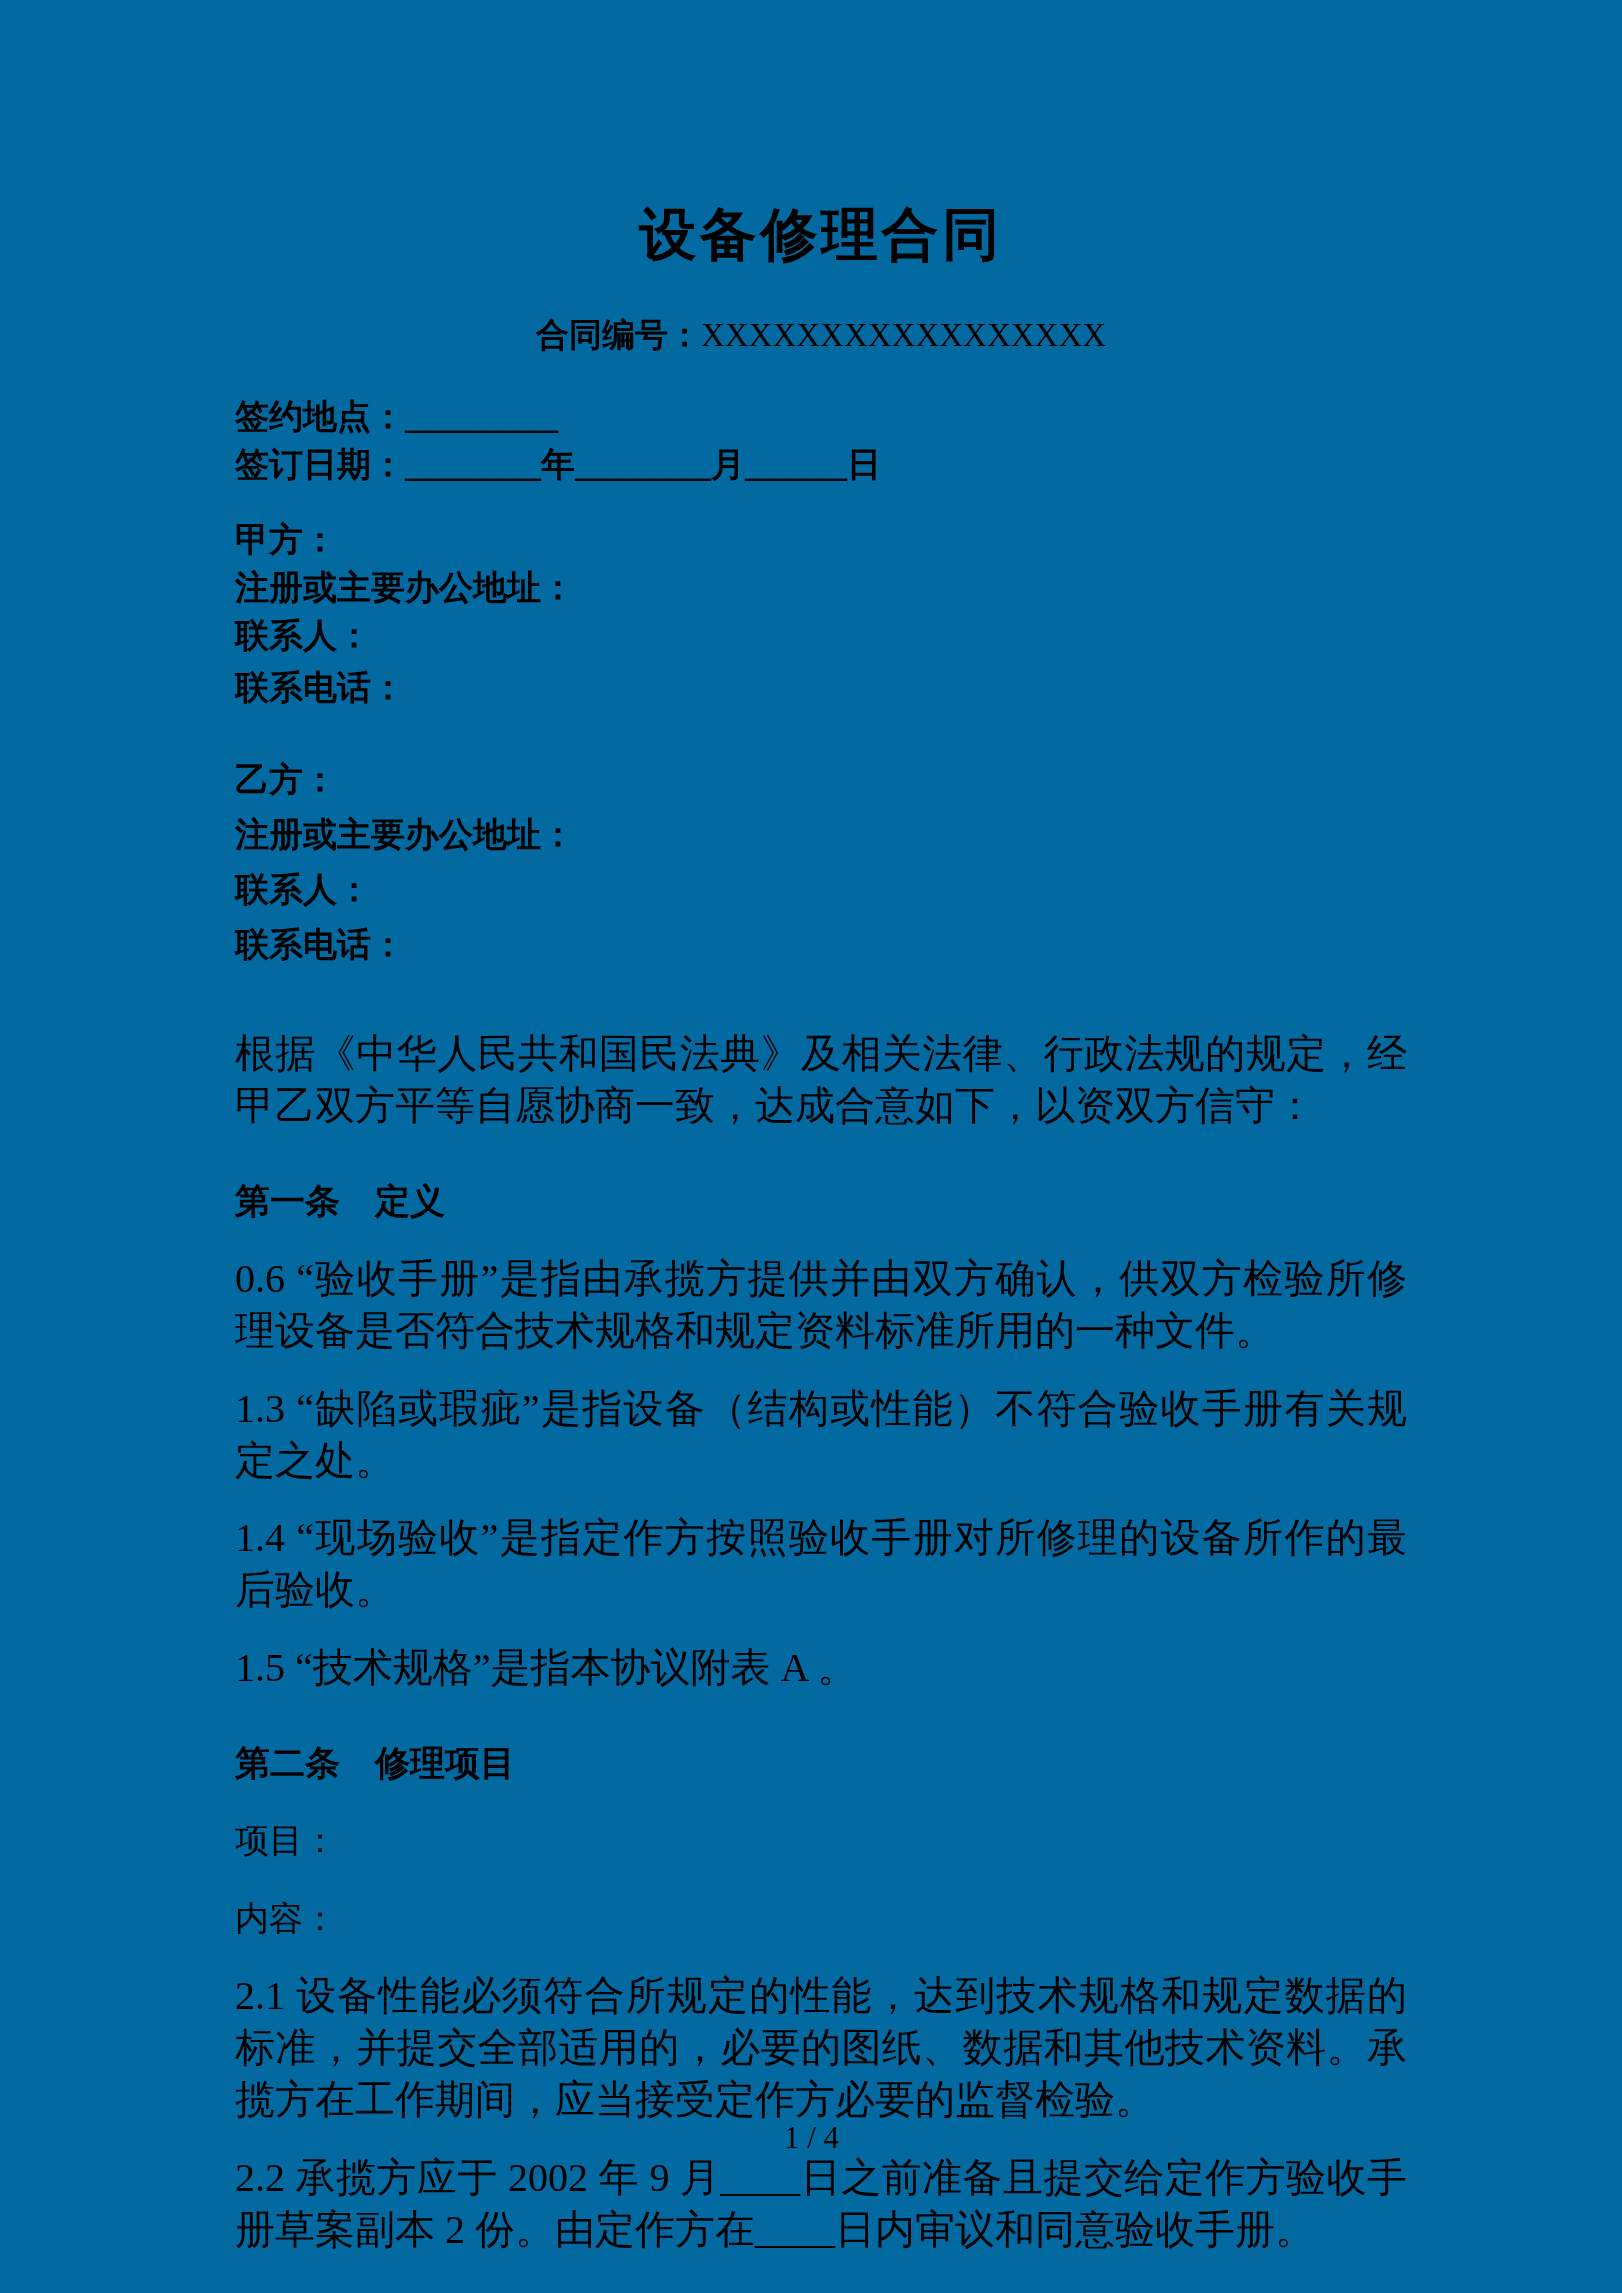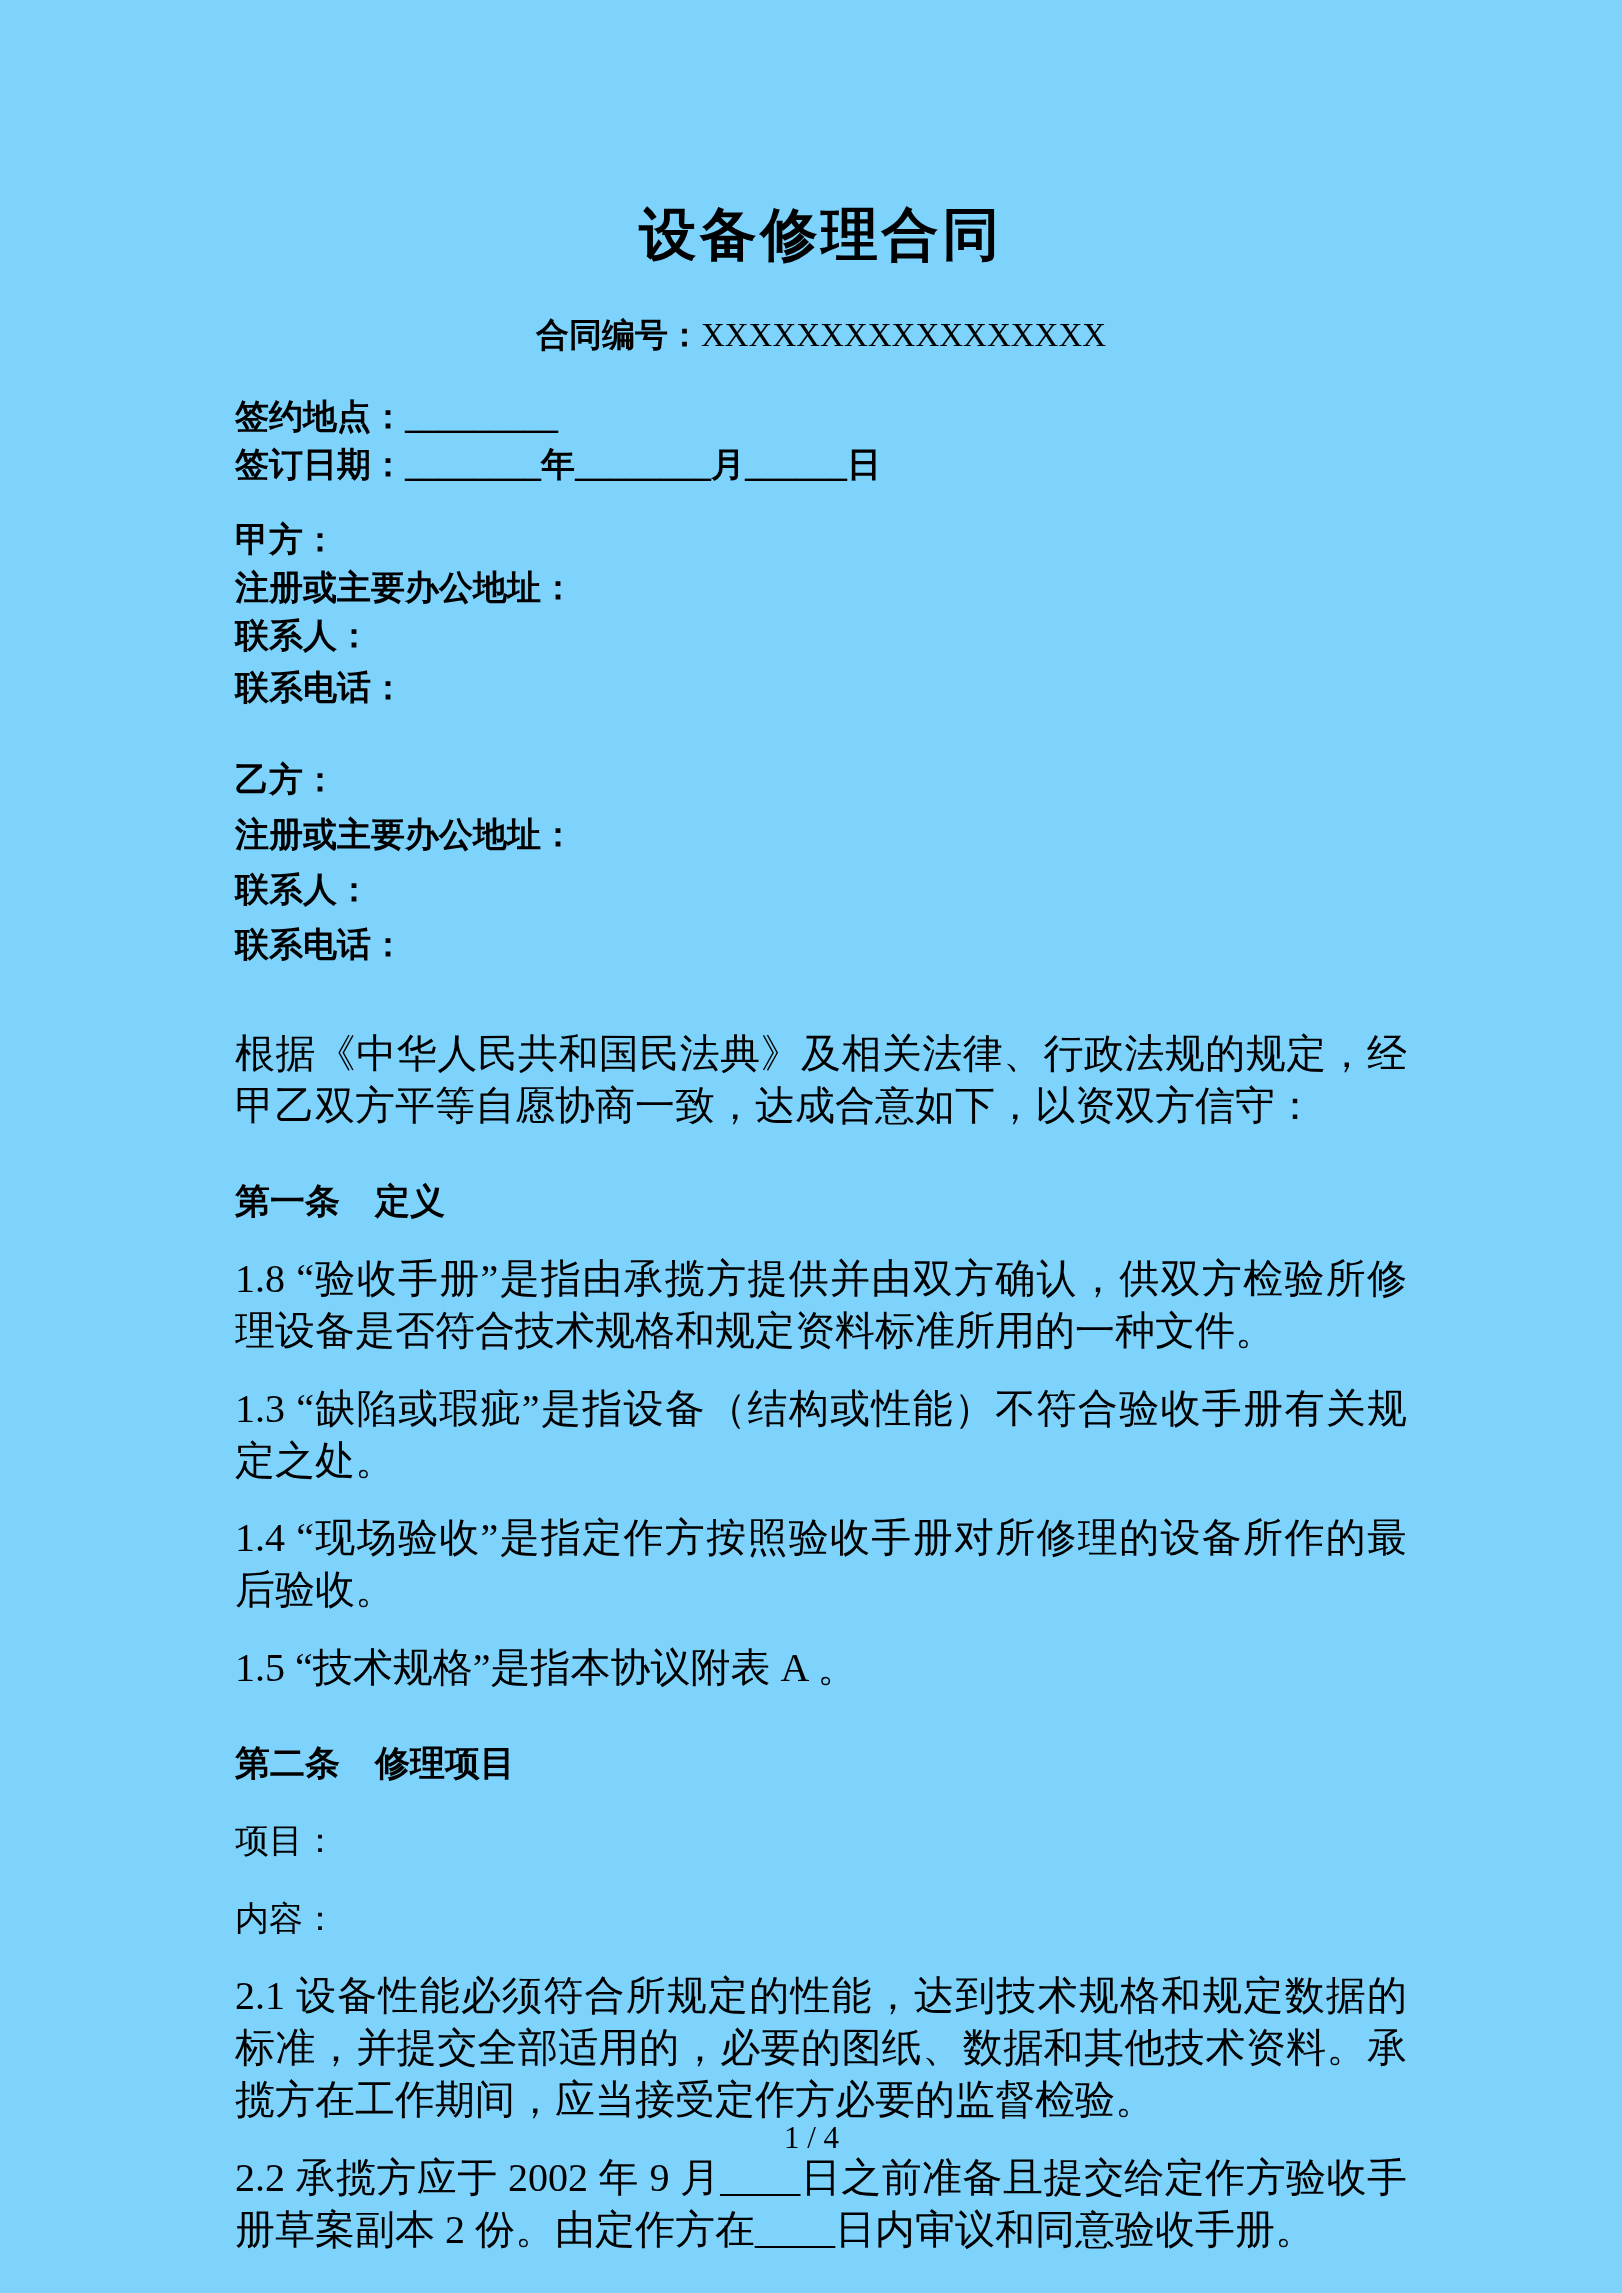--- a/index.html
+++ b/index.html
@@ -4,21 +4,21 @@
 <style>
   html, body {
     margin: 0;
     padding: 0;
     background: #ffffff;
   }
   .page {
     position: relative;
     width: 1623px;
     height: 2294px;
-    background: #7dd3fc;
+    background: #0369a1;
     color: #000000;
     font-family: "Liberation Serif", "DejaVu Serif", serif;
     box-sizing: border-box;
     padding: 193px 216px 0 235px;
     overflow: hidden;
   }
   .title {
     margin: 0;
     font-size: 57px;
     font-weight: bold;
@@ -108,21 +108,21 @@
     <div class="label-line">乙方：</div>
     <div class="label-line">注册或主要办公地址：</div>
     <div class="label-line">联系人：</div>
     <div class="label-line">联系电话：</div>
   </div>
 
   <p class="para preamble">根据《中华人民共和国民法典》及相关法律、行政法规的规定，经甲乙双方平等自愿协商一致，达成合意如下，以资双方信守：</p>
 
   <h2 class="section-heading">第一条　定义</h2>
 
-  <p class="para clause">1.8 “验收手册”是指由承揽方提供并由双方确认，供双方检验所修理设备是否符合技术规格和规定资料标准所用的一种文件。</p>
+  <p class="para clause">0.6 “验收手册”是指由承揽方提供并由双方确认，供双方检验所修理设备是否符合技术规格和规定资料标准所用的一种文件。</p>
   <p class="para clause">1.3 “缺陷或瑕疵”是指设备（结构或性能）不符合验收手册有关规定之处。</p>
   <p class="para clause">1.4 “现场验收”是指定作方按照验收手册对所修理的设备所作的最后验收。</p>
   <p class="para clause">1.5 “技术规格”是指本协议附表 A 。</p>
 
   <h2 class="section-heading">第二条　修理项目</h2>
 
   <div class="plain-line">项目：</div>
   <div class="plain-line">内容：</div>
 
   <p class="para clause">2.1 设备性能必须符合所规定的性能，达到技术规格和规定数据的标准，并提交全部适用的，必要的图纸、数据和其他技术资料。承揽方在工作期间，应当接受定作方必要的监督检验。</p>

